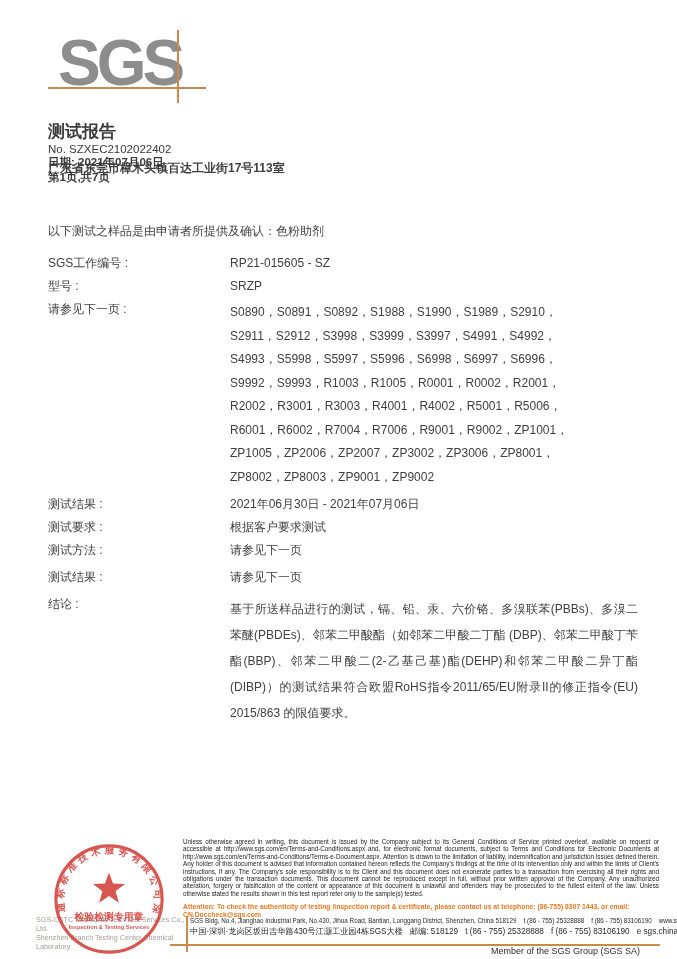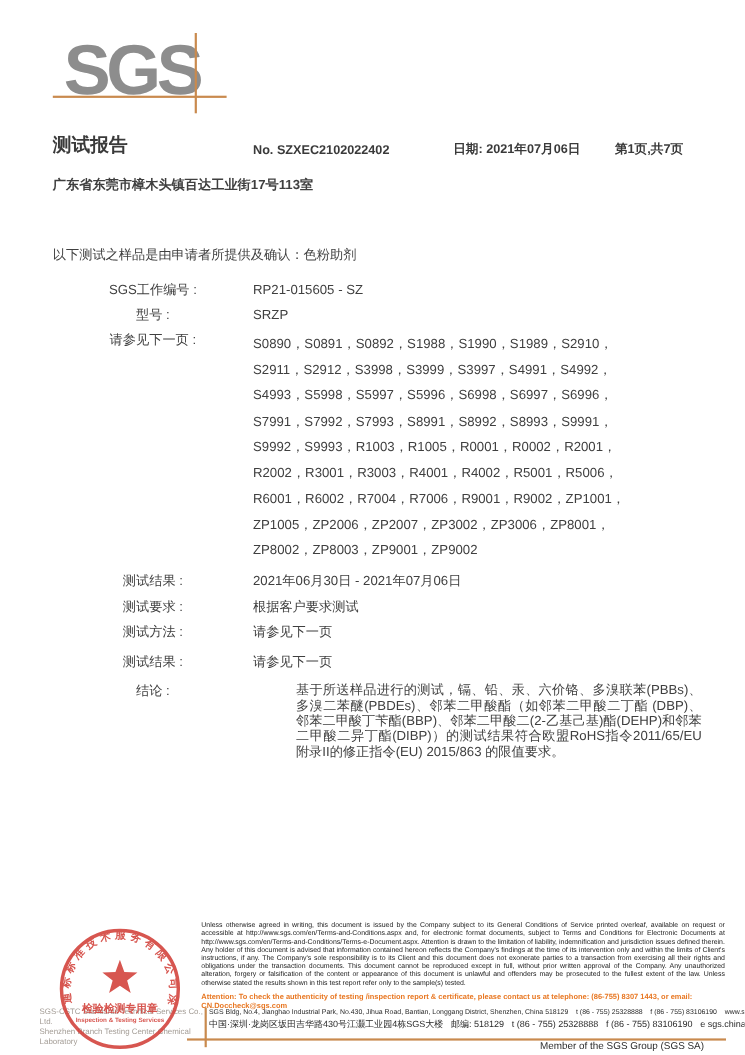--- a/index.html
+++ b/index.html
@@ -8,37 +8,37 @@
   .page { position:relative; width:677px; height:959px; background:#fff; overflow:hidden; }
 
   
   .logo { position:absolute; left:58px; top:26px; font-size:64px; font-weight:900;
           letter-spacing:-4px; color:#8d8d8d; font-family:"Liberation Sans",sans-serif; }
   .mark { position:absolute; background:#c98a4e; }
   .mark-h-top { left:48px; top:87px; width:158px; height:2px; }
   .mark-v-top { left:177px; top:30px; width:2px; height:73px; }
 
   
-  .hdr { position:absolute; left:48px; top:120px; width:600px; display:flex; align-items:flex-end; }
+  .hdr { position:absolute; left:48px; top:120px; width:600px; display:flex; align-items:flex-start;flex-direction:column; }
   .hdr-title { width:182px; font-size:17px; font-weight:700; color:#3a3a3a; }
-  .hdr-no { width:182px; font-size:11.5px; font-weight:700; color:#3a3a3a; }
+  .hdr-no { width:182px; font-size:11.5px; font-weight:400; color:#3a3a3a; }
   .hdr-date { width:147px; font-size:11.5px; font-weight:700; color:#3a3a3a; }
   .hdr-page { font-size:11.5px; font-weight:700; color:#3a3a3a; }
 
   
   .content { position:absolute; left:48px; top:160px; width:594px; font-size:12px; color:#3f3f3f; }
   .co-name { margin-bottom:9px; }
   .co-addr { margin-bottom:46px;font-weight:bold; }
   .intro { margin-bottom:15px; }
   .frow { display:flex; margin-bottom:7px; line-height:16px; }
-  .flabel { width:182px; flex:none;text-align:center; }
+  .flabel { width:182px; flex:none; }
   .fvalue { flex:1; }
   .ref-lines div { line-height:23.5px; }
   .gap-sm { height:4px; }
-  .conclusion .fvalue { line-height:14px; text-align:justify; padding-right:4px;margin-left:39px; }
+  .conclusion .fvalue { line-height:26px; text-align:justify; padding-right:4px; }
 
   
   .legal { position:absolute; left:183px; top:838px; width:476px; font-size:6.3px;
            line-height:7.4px; text-align:justify; color:#1c1c1c; }
   .attention { position:absolute; left:183px; top:903px; width:476px; font-size:6.8px;
                line-height:7.6px; font-weight:700; color:#e87722; }
   .addr-block { position:absolute; left:190px; top:917px; width:468px; }
   .addr-row { display:flex; align-items:baseline; white-space:nowrap; }
   .addr-row.en { font-size:6.3px; color:#2a2a2a; margin-bottom:2px; }
   .addr-row.cn { font-size:8.2px; color:#2a2a2a; }
@@ -81,21 +81,20 @@
       <div class="flabel">型号 :</div>
       <div class="fvalue">SRZP</div>
     </div>
 
     <div class="frow">
       <div class="flabel">请参见下一页 :</div>
       <div class="fvalue ref-lines">
         <div>S0890，S0891，S0892，S1988，S1990，S1989，S2910，</div>
         <div>S2911，S2912，S3998，S3999，S3997，S4991，S4992，</div>
         <div>S4993，S5998，S5997，S5996，S6998，S6997，S6996，</div>
-        <div>S7991，S7992，S7993，S8991，S8992，S8993，S9991，</div>
         <div>S9992，S9993，R1003，R1005，R0001，R0002，R2001，</div>
         <div>R2002，R3001，R3003，R4001，R4002，R5001，R5006，</div>
         <div>R6001，R6002，R7004，R7006，R9001，R9002，ZP1001，</div>
         <div>ZP1005，ZP2006，ZP2007，ZP3002，ZP3006，ZP8001，</div>
         <div>ZP8002，ZP8003，ZP9001，ZP9002</div>
       </div>
     </div>
 
     <div class="frow">
       <div class="flabel">测试结果 :</div>

